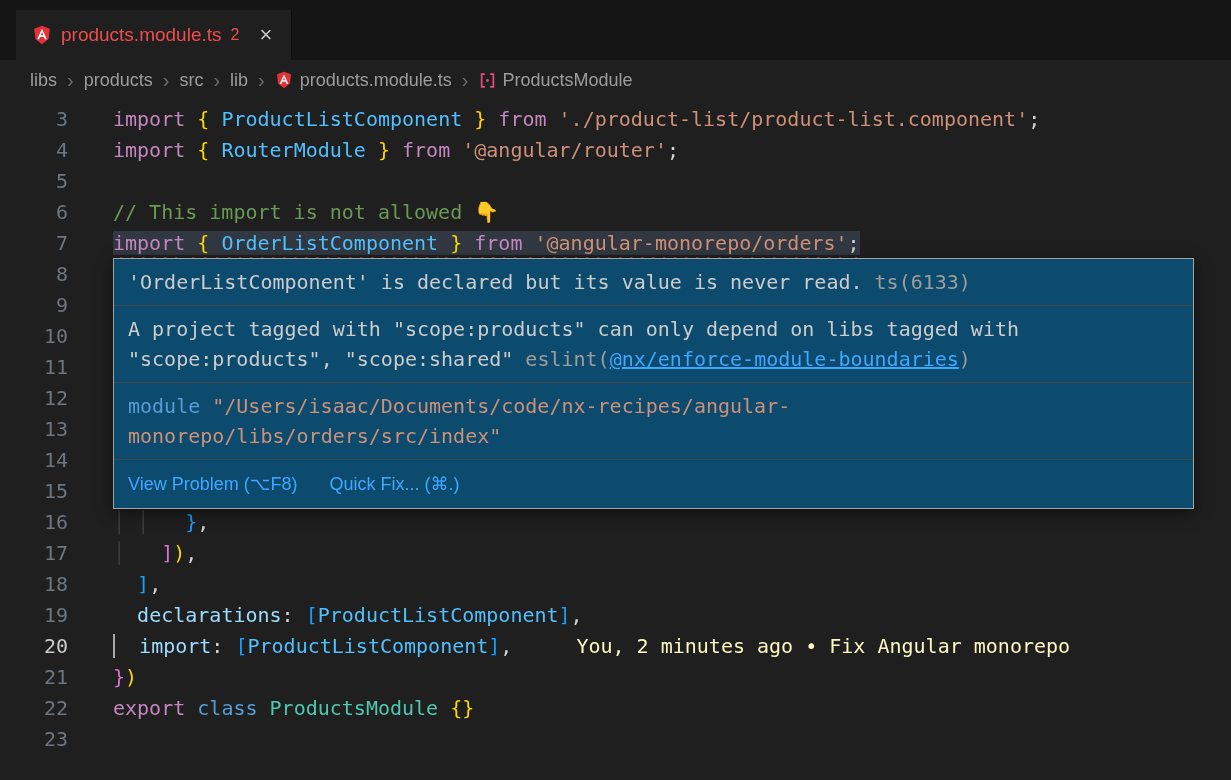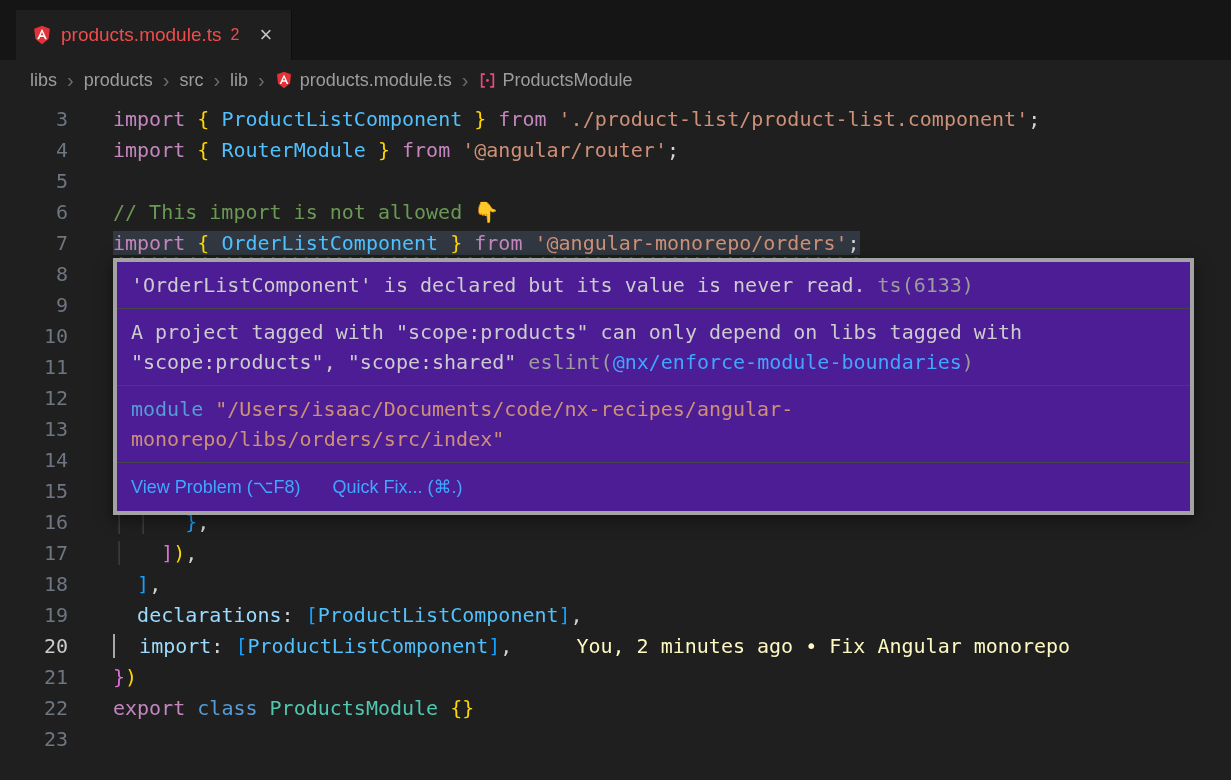--- a/index.html
+++ b/index.html
@@ -36,29 +36,29 @@
   .tok-b2{color:#da70d6}
   .tok-b3{color:#179fff}
   .tok-teal{color:#4ec9b0}
   .tok-gd{color:#3d3d3d}
   .tok-emoji{color:#f2c14e}
   .errwrap{background:rgba(92,116,146,.30);text-decoration:underline wavy #f14c4c 1.5px;text-underline-offset:7px;text-decoration-skip-ink:none}
   .caret{display:inline-block;width:0;height:24px;border-left:2px solid #a8a8a8;vertical-align:-5px}
   .blame{color:#fef9c3;margin-left:64px}
 
   
-  .hover{position:absolute;left:113px;top:158px;width:1081px;background:#4c1d95;border:4px solid #a3a3a3;
+  .hover{position:absolute;left:113px;top:158px;width:1081px;background:#0c4a6e;border:1px solid #a3a3a3;
          box-shadow:0 4px 14px rgba(0,0,0,.5);z-index:5;
          font-family:"DejaVu Sans Mono","Liberation Mono",monospace;font-size:20px;line-height:30px;color:#cccccc}
   .h-row{padding:8px 60px 8px 14px;border-bottom:1px solid #454545;overflow-wrap:break-word}
   .h-dim{color:#9d9d9d}
   .h-kw{color:#569cd6;margin-right:12px}
   .h-str{color:#ce9178}
   .h-link{color:#40a6ff;cursor:pointer;text-decoration:none}
-  a.underline{}
+  a.underline{text-decoration:underline}
   .h-actions{display:flex;gap:32px;padding:9px 14px;font-family:"Liberation Sans",sans-serif;font-size:18px}
   .icon{display:inline-flex;align-items:center}
 </style>
 </head>
 <body>
 
 <div class="window">
 
   <div class="tabbar">
     <div class="tab">

